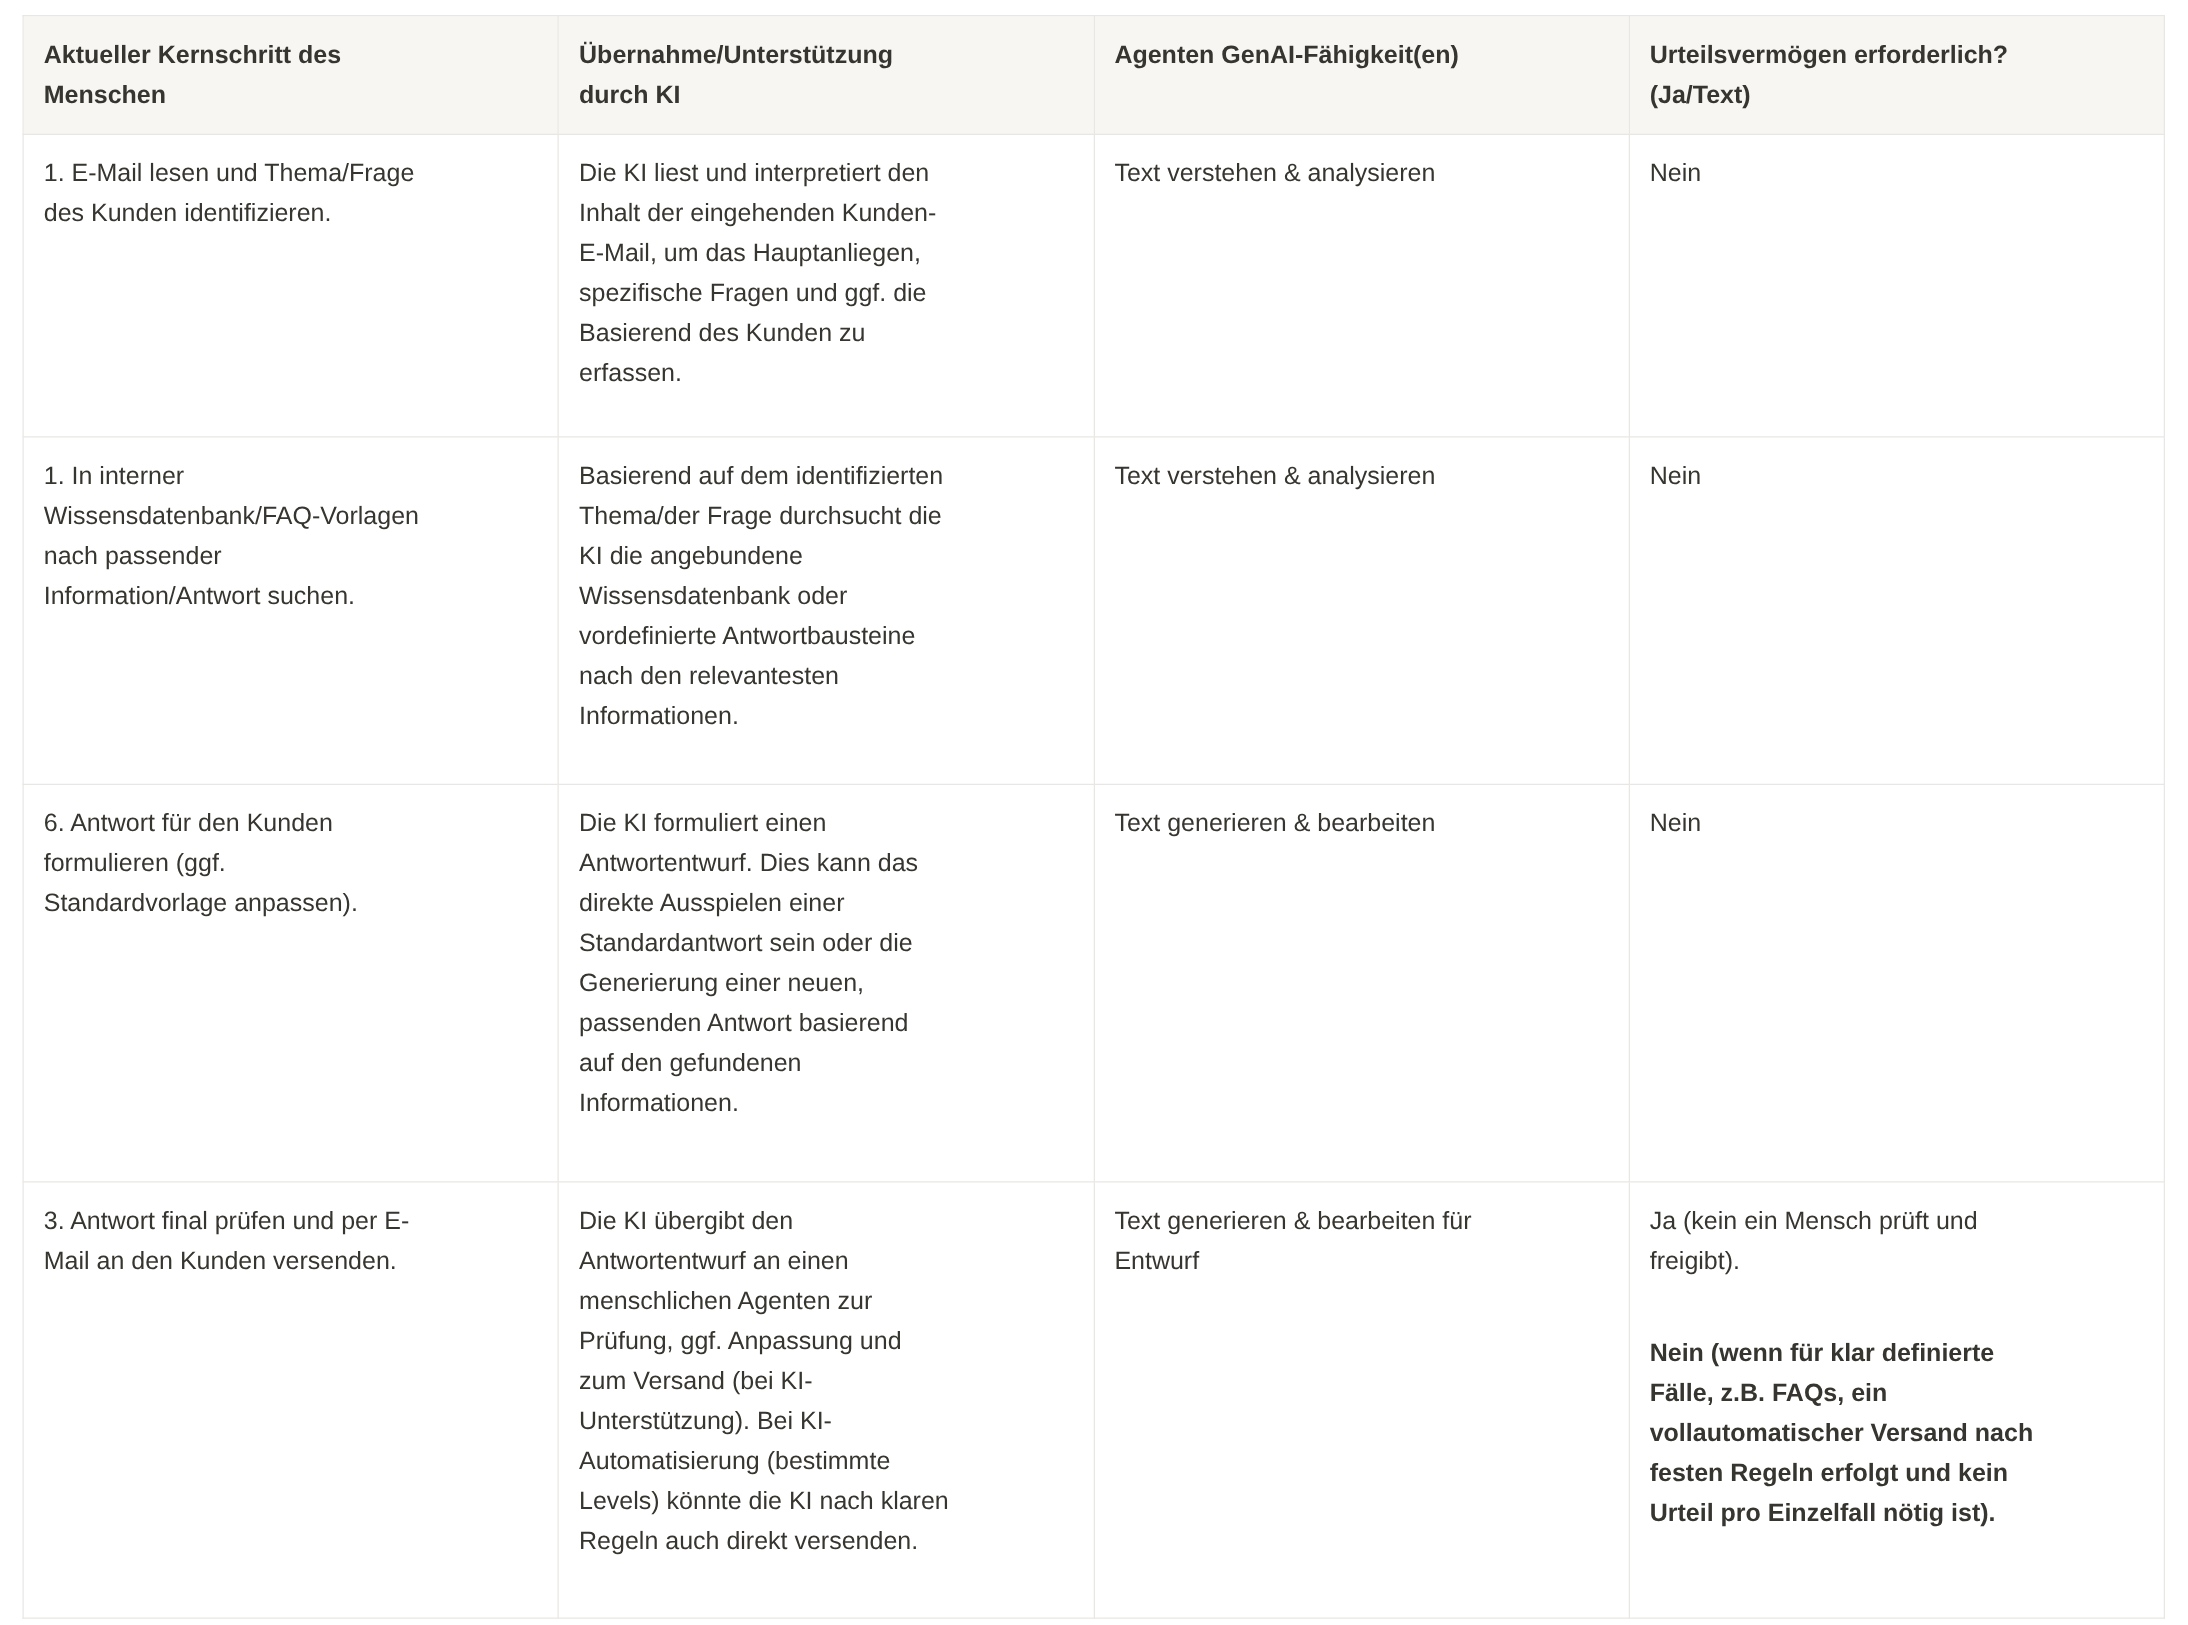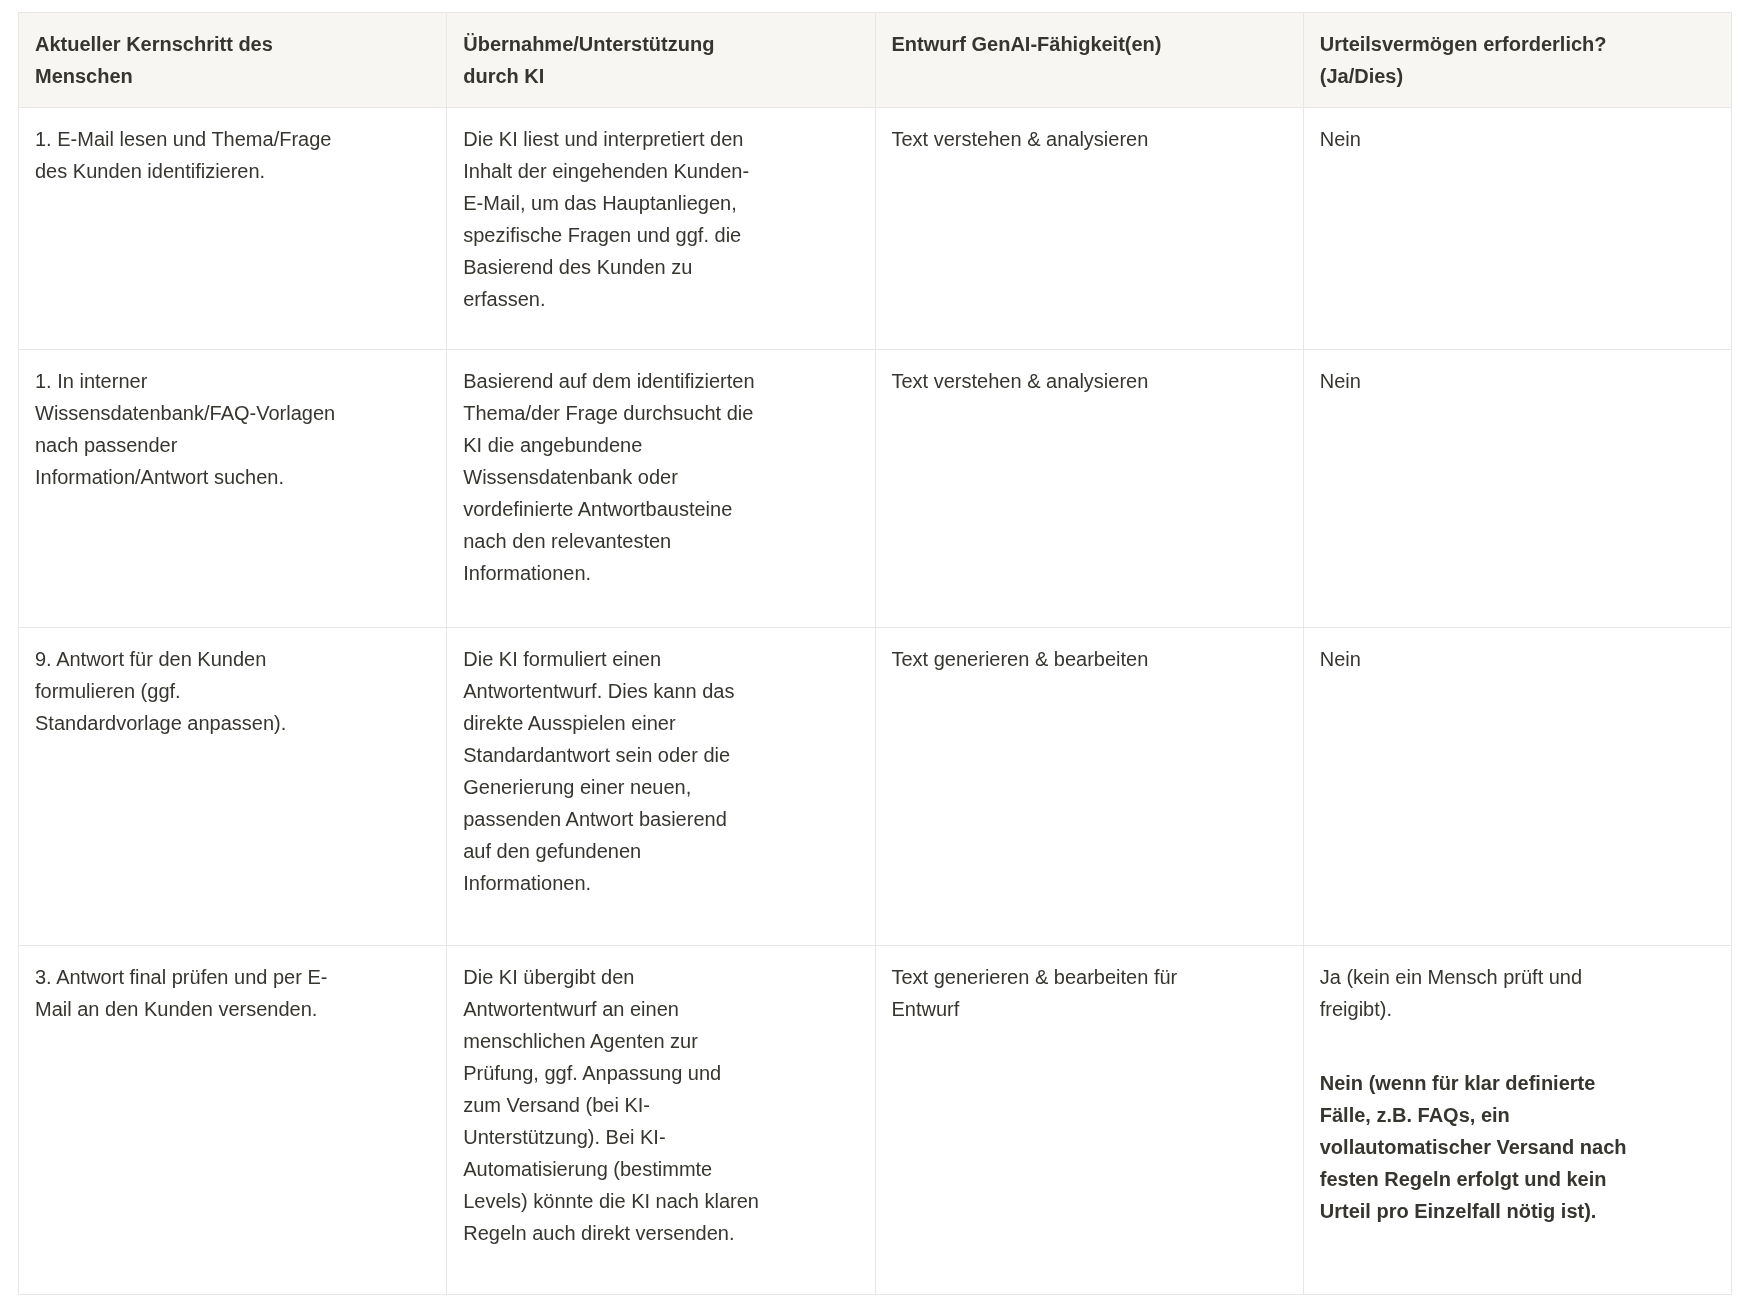--- a/index.html
+++ b/index.html
@@ -69,23 +69,23 @@
         <col>
         <col>
         <col>
     </colgroup>
     <thead>
       <tr>
         <th><span class="txt">Aktueller Kernschritt des
 Menschen</span></th>
         <th><span class="txt">Übernahme/Unterstützung
 durch KI</span></th>
-        <th><span class="txt">Entwurf GenAI-Fähigkeit(en)</span></th>
+        <th><span class="txt">Agenten GenAI-Fähigkeit(en)</span></th>
         <th><span class="txt">Urteilsvermögen erforderlich?
-(Ja/Dies)</span></th>
+(Ja/Text)</span></th>
       </tr>
     </thead>
     <tbody>
       <tr>
         <td>
             <p class="txt">1. E-Mail lesen und Thema/Frage
 des Kunden identifizieren.</p>
           </td>
         <td>
             <p class="txt">Die KI liest und interpretiert den
@@ -120,21 +120,21 @@
           </td>
         <td>
             <p class="txt">Text verstehen &amp; analysieren</p>
           </td>
         <td>
             <p class="txt">Nein</p>
           </td>
       </tr>
       <tr>
         <td>
-            <p class="txt">9. Antwort für den Kunden
+            <p class="txt">6. Antwort für den Kunden
 formulieren (ggf.
 Standardvorlage anpassen).</p>
           </td>
         <td>
             <p class="txt">Die KI formuliert einen
 Antwortentwurf. Dies kann das
 direkte Ausspielen einer
 Standardantwort sein oder die
 Generierung einer neuen,
 passenden Antwort basierend

